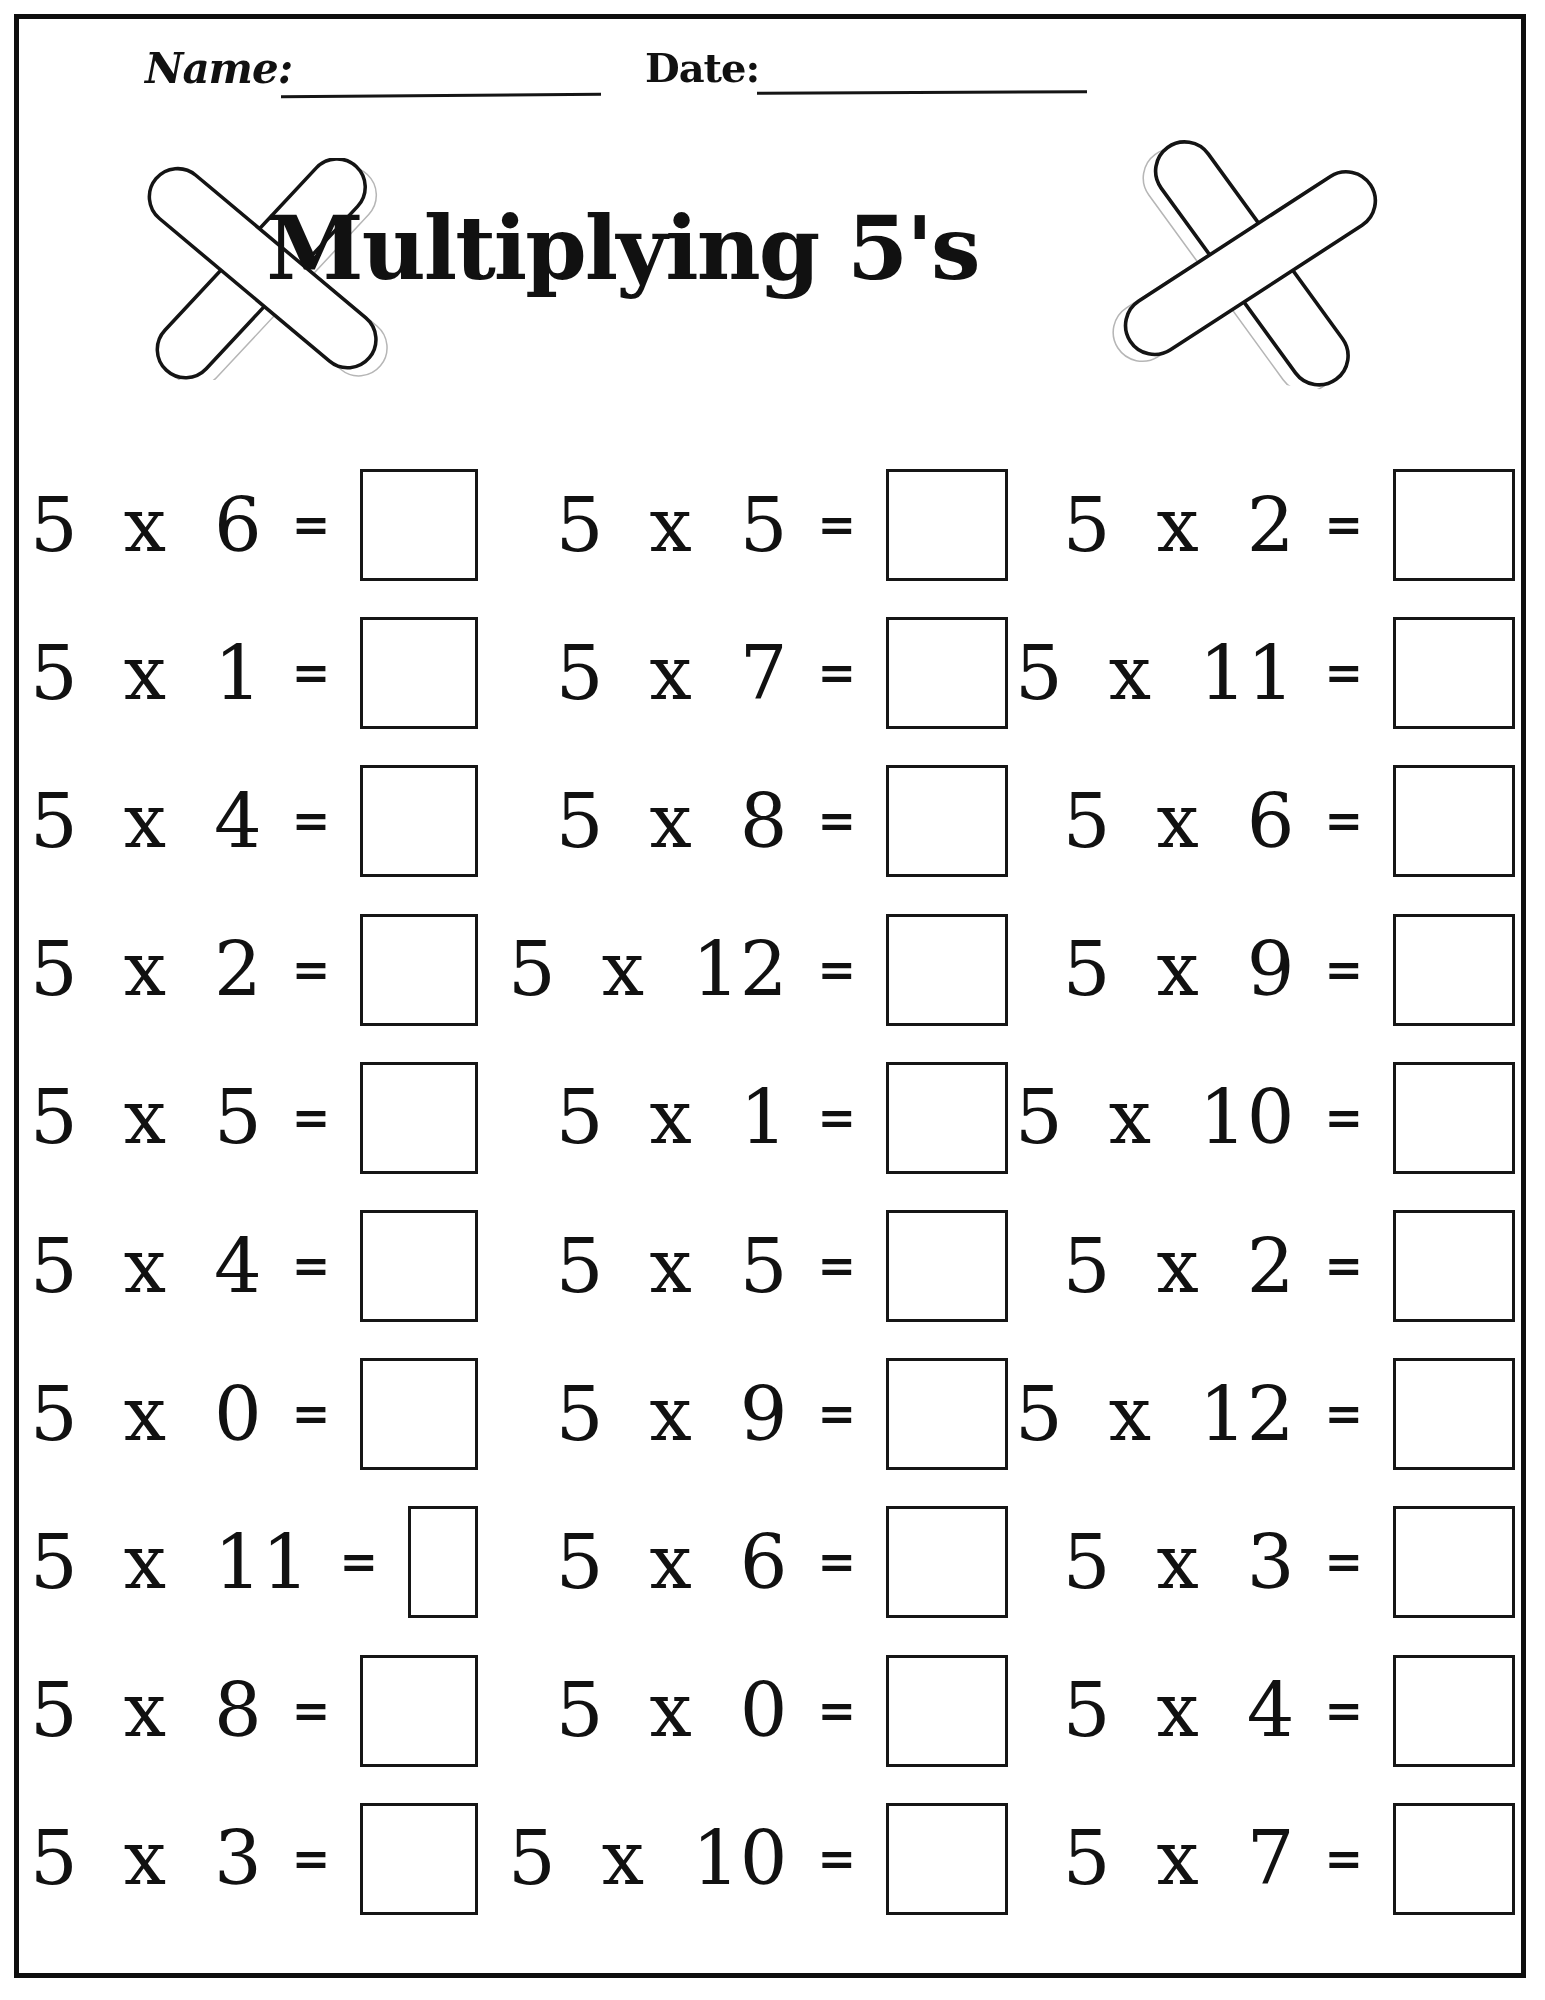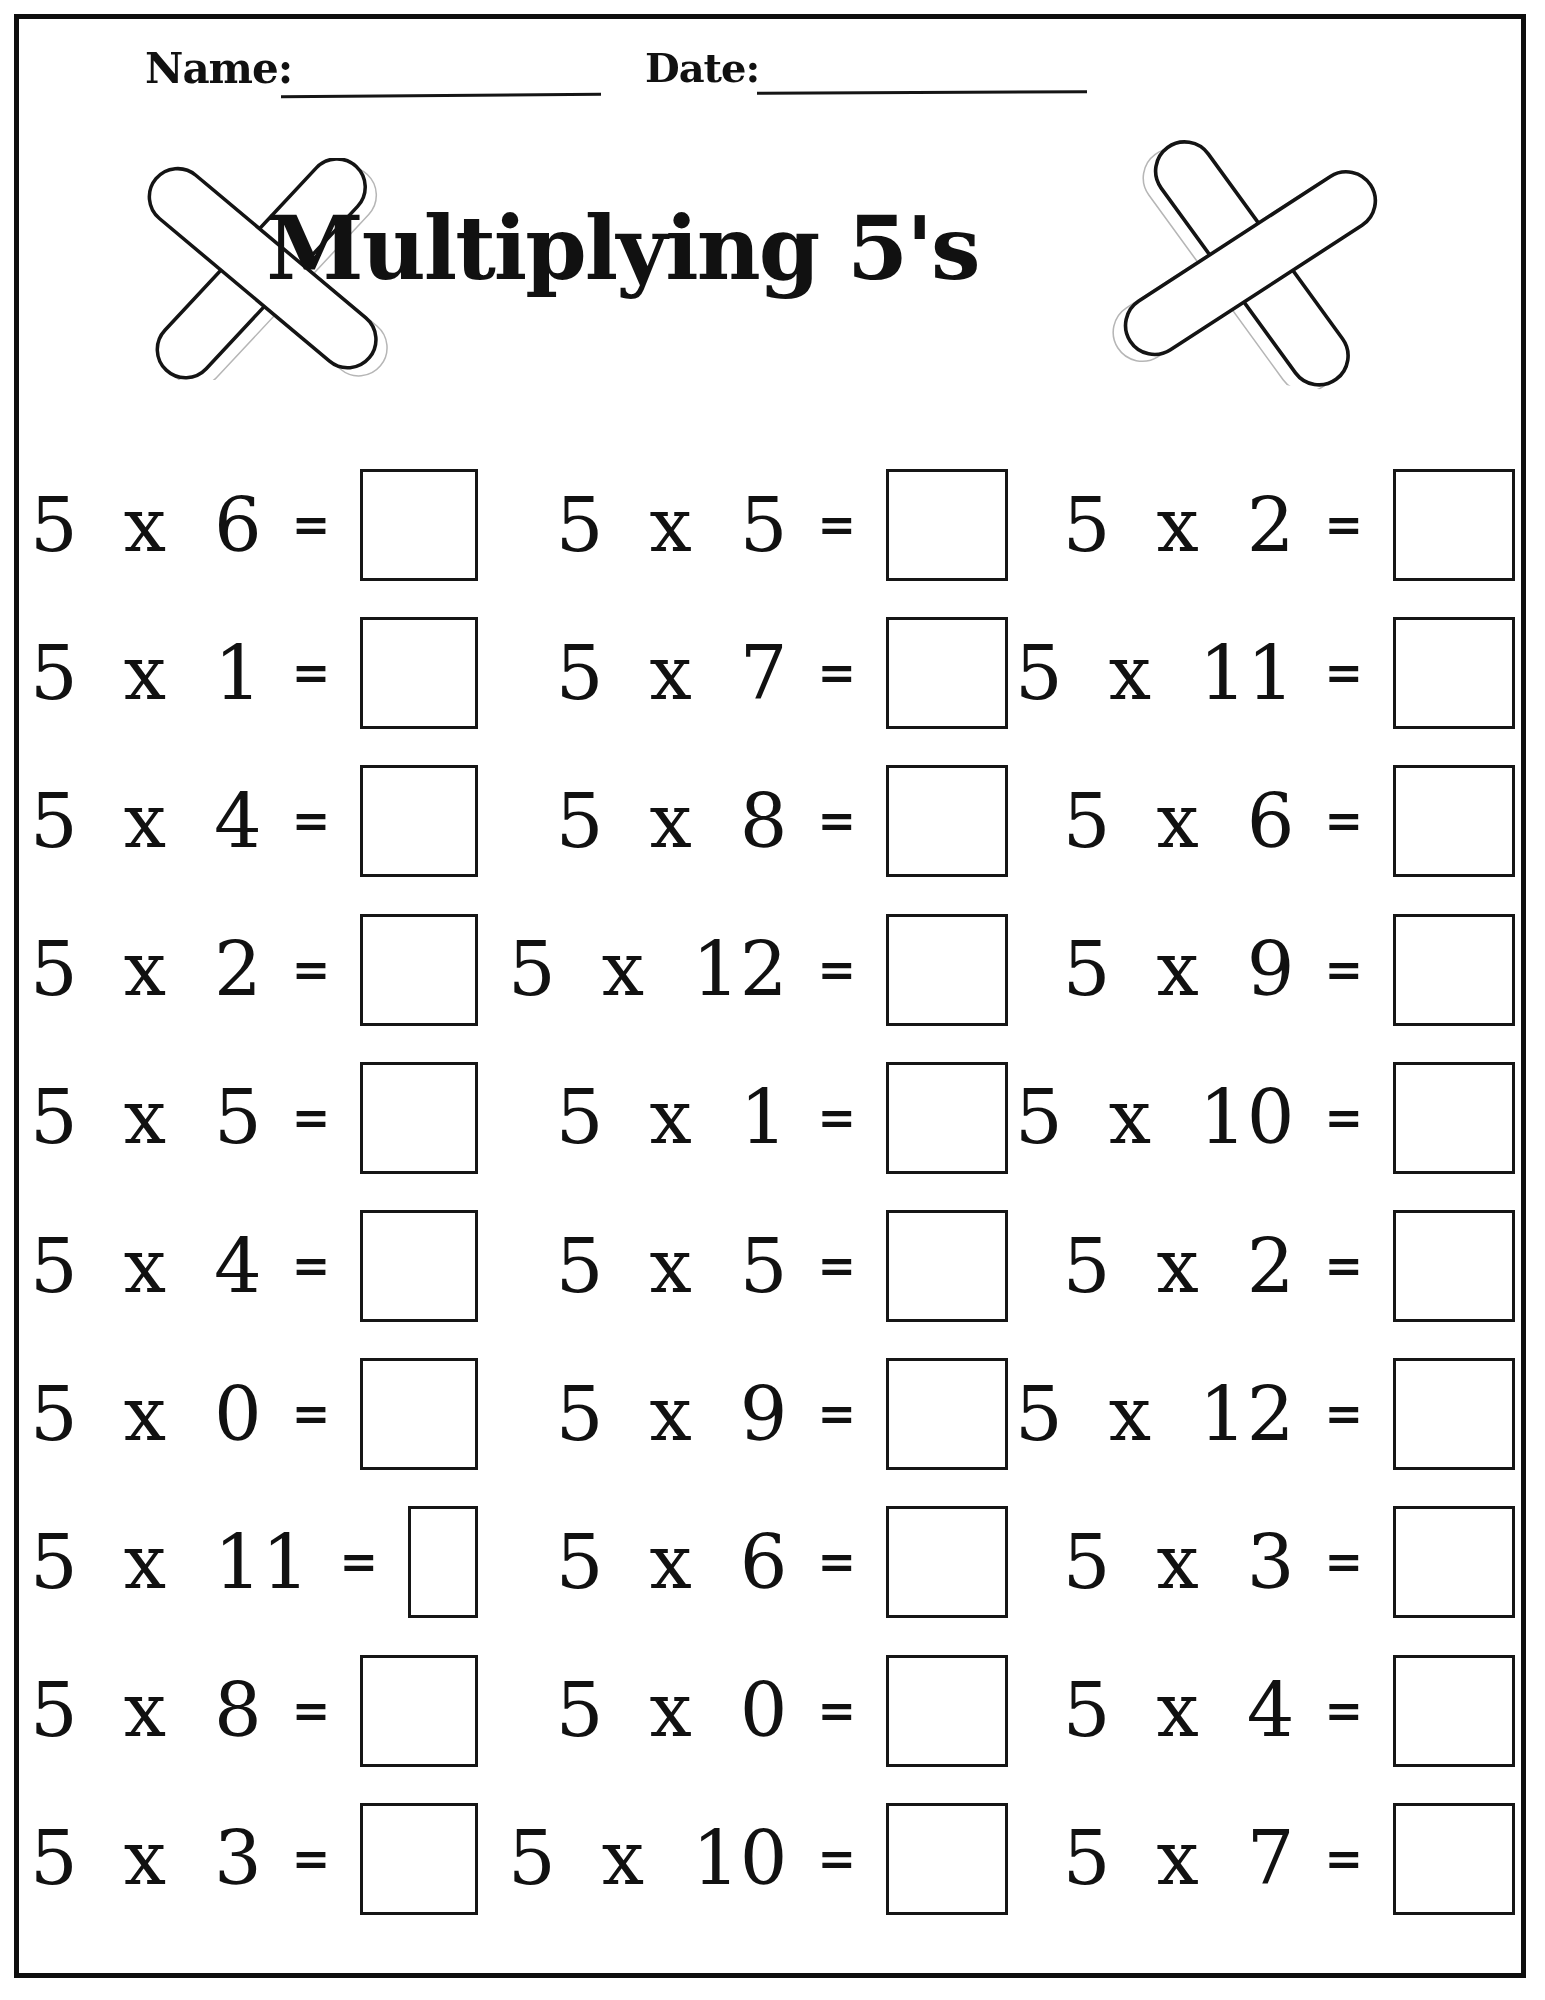--- a/index.html
+++ b/index.html
@@ -11,21 +11,21 @@
   }
   .sheet{
     position:absolute;left:14px;top:14px;
     width:1502px;height:1954px;
     border:5px solid #0e0e0e;
     background:#ffffff;
   }
   
   .name-label{
     position:absolute;left:145px;top:44px;
-    font-size:42px;font-weight:bold;letter-spacing:-1px;
+    font-size:42px;font-weight:bold;letter-spacing:-1px;font-style:italic;
   }
   .date-label{
     position:absolute;left:645px;top:44px;
     font-size:40px;font-weight:bold;letter-spacing:-1px;
   }
   .name-line{
     position:absolute;left:281px;top:94px;width:320px;height:0;
     border-top:3px solid #151515;transform:rotate(-0.45deg);
   }
   .date-line{

